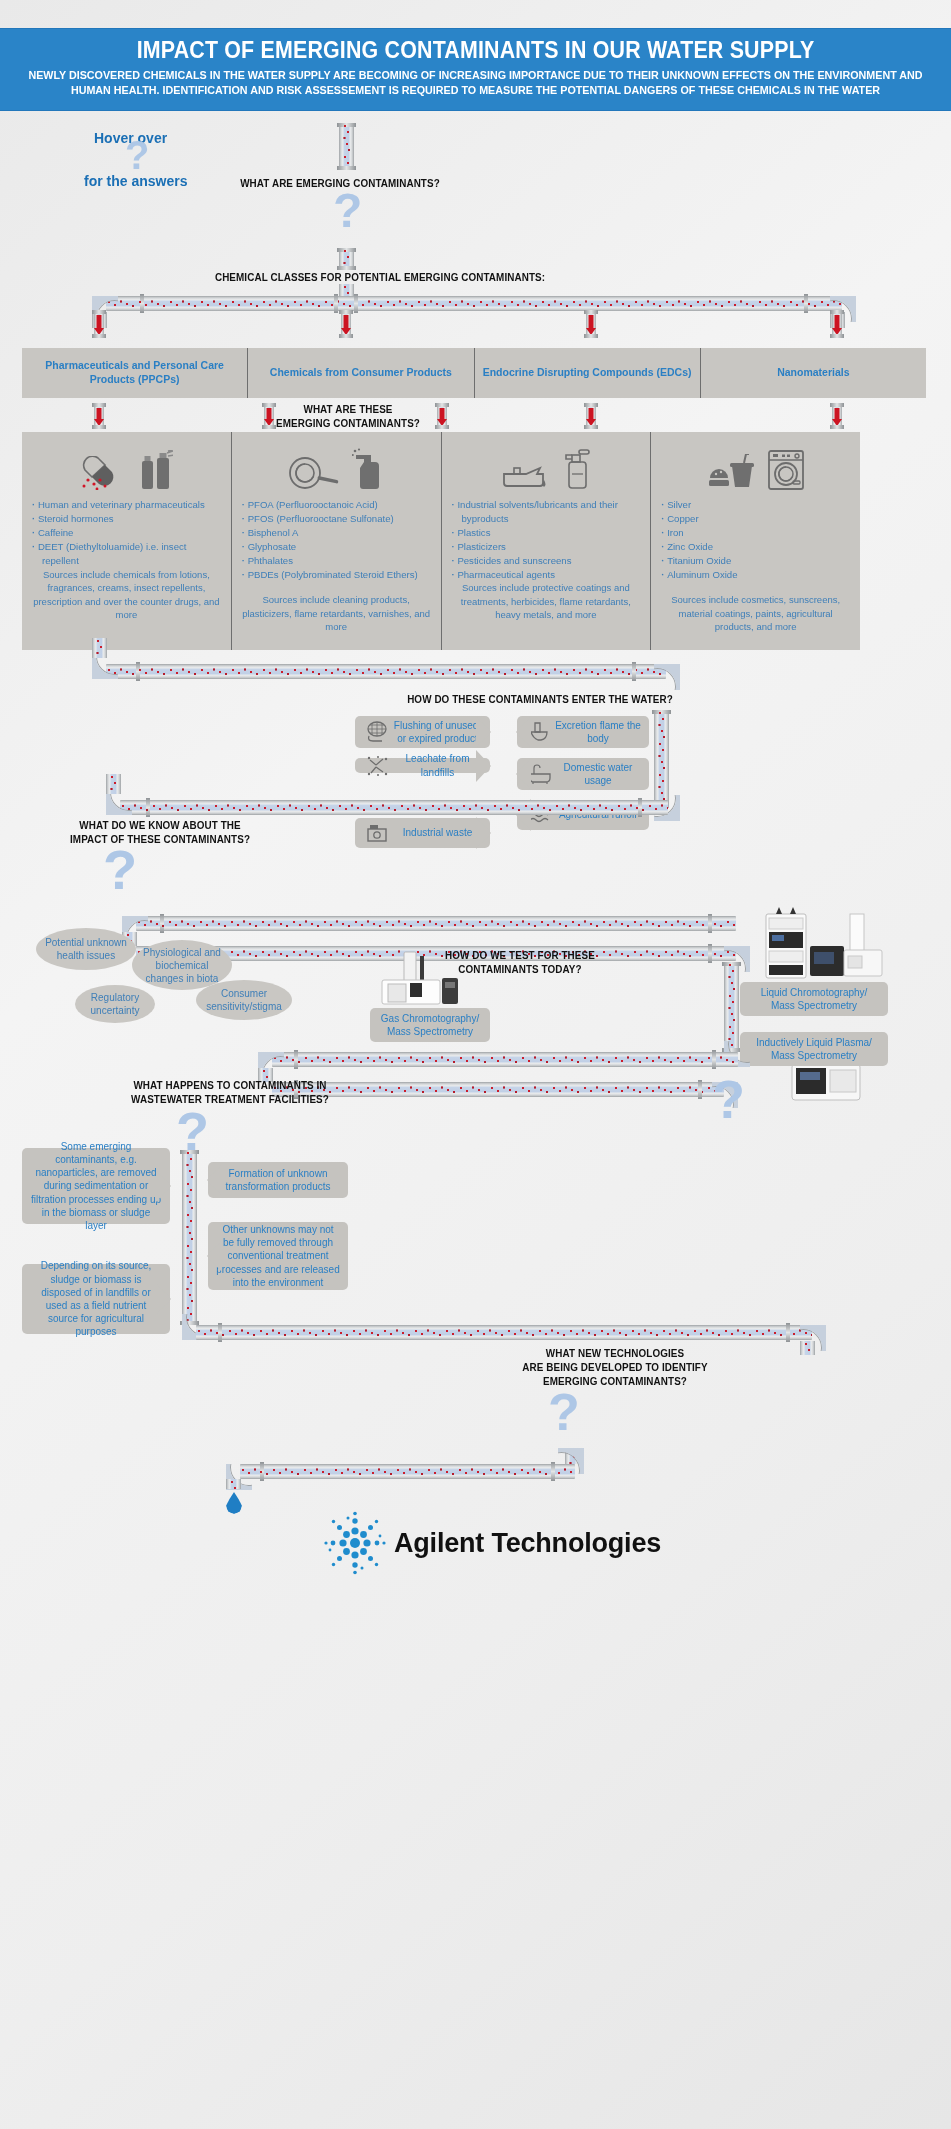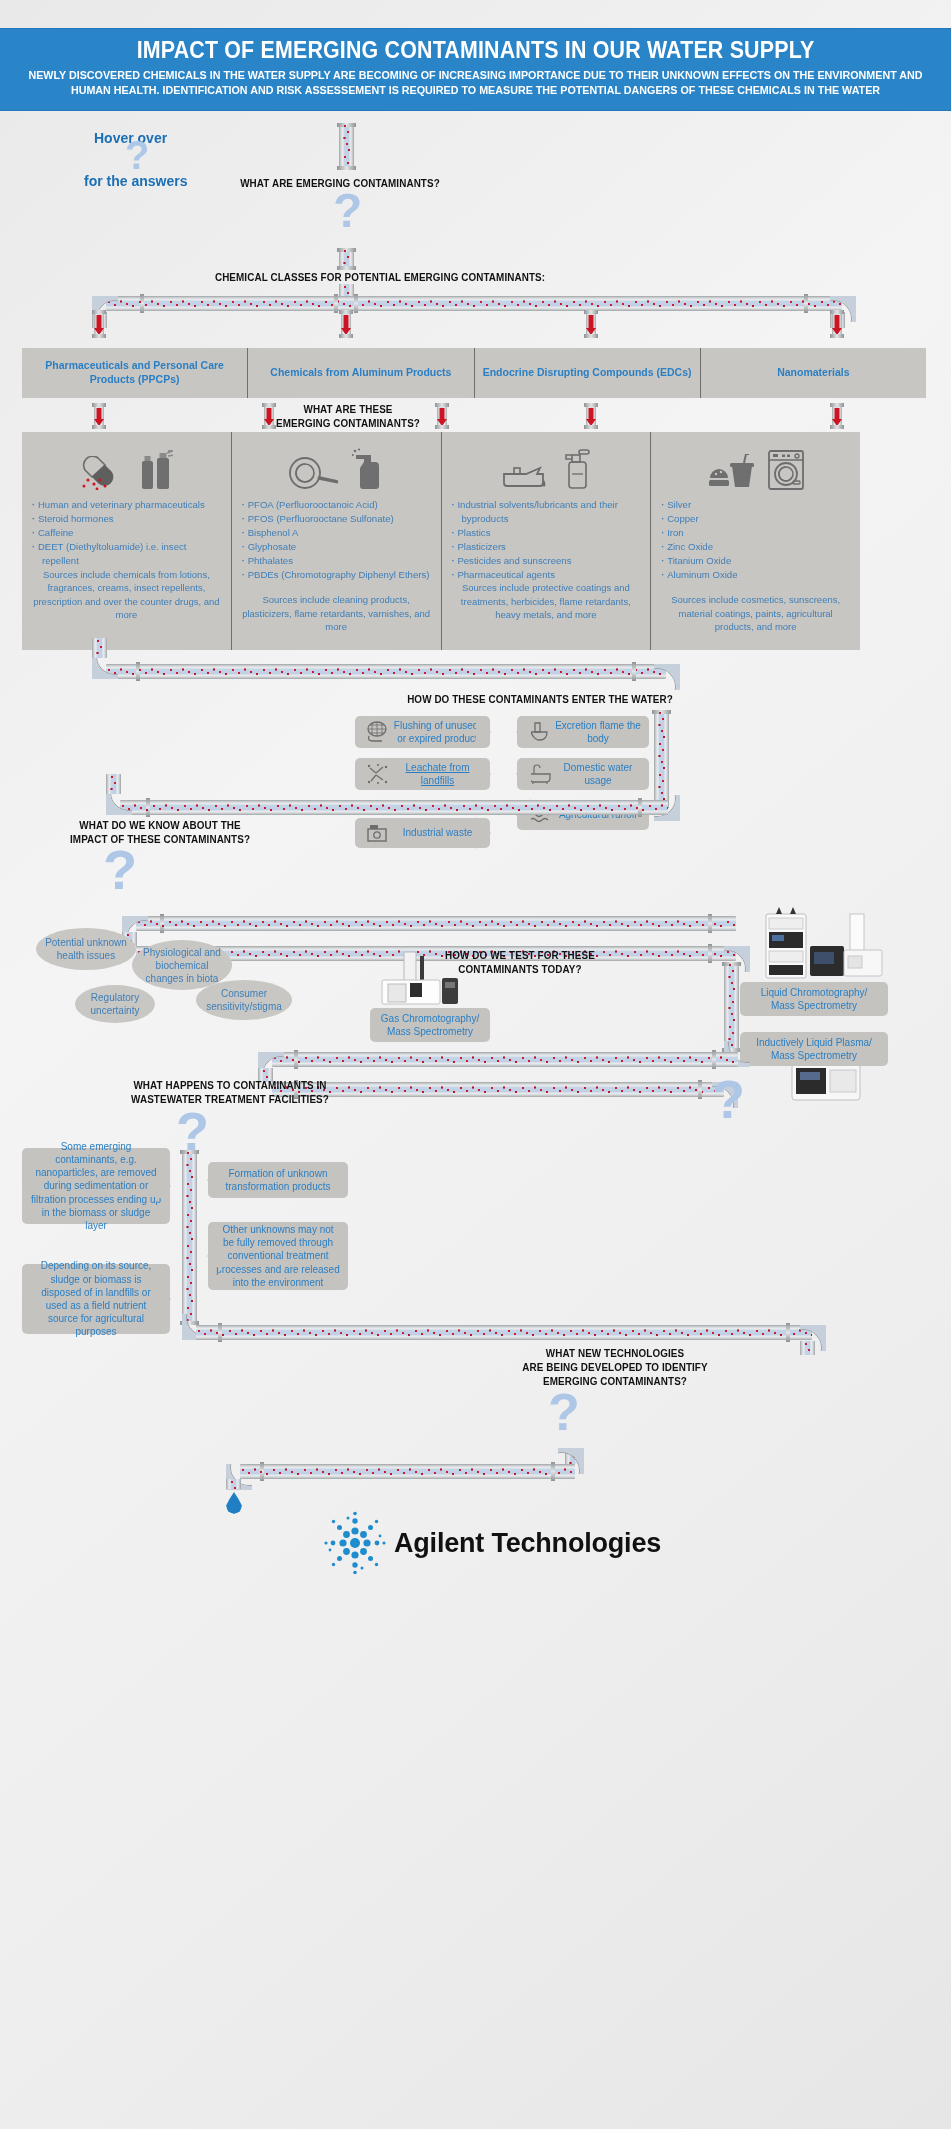--- a/index.html
+++ b/index.html
@@ -254,21 +254,21 @@
       <div class="arr" style="top:5px;bottom:10px"></div>
       <div class="arrhead"></div>
       <div class="cap" style="bottom:0"></div>
   </div>
 
   <div class="classband" style="left:22px; top:348px; width:904px; height:50px;">
     <div class="cell">
         <span>Pharmaceuticals and Personal Care Products (PPCPs)</span>
       </div>
     <div class="cell">
-        <span>Chemicals from Aluminum Products</span>
+        <span>Chemicals from Consumer Products</span>
       </div>
     <div class="cell">
         <span>Endocrine Disrupting Compounds (EDCs)</span>
       </div>
     <div class="cell">
         <span>Nanomaterials</span>
       </div>
   </div>
 
   <div class="abs qtitle" style="left:248px; top:402px; width:200px;">
@@ -358,21 +358,21 @@
             <circle cx="7" cy="1.5" r="1.1" fill="#6f6f6f"></circle>
           <circle cx="0.8" cy="7" r="1" fill="#6f6f6f"></circle>
         </svg>
       </div>
       <ul class="bullets">
         <li>PFOA (Perfluorooctanoic Acid)</li>
         <li>PFOS (Perfluorooctane Sulfonate)</li>
         <li>Bisphenol A</li>
         <li>Glyphosate</li>
         <li>Phthalates</li>
-        <li>PBDEs (Chromotography Diphenyl Ethers)</li>
+        <li>PBDEs (Polybrominated Steroid Ethers)</li>
       </ul>
       <div class="srcnote" style="margin-top:12px;">Sources include cleaning products, plasticizers, flame retardants, varnishes, and more</div>
     </div>
 
     <div class="col">
       <div class="icons">
         <svg width="50" height="30" viewBox="0 0 50 30">
           <path d="M4 14 h22 l14 -6 -3 6 h6 v9 a3 3 0 0 1 -3 3 h-33 a3 3 0 0 1 -3 -3 z" fill="none" stroke="#6d6d6d" stroke-width="1.8"></path>
           <rect x="14" y="8" width="6" height="6" fill="none" stroke="#6d6d6d" stroke-width="1.6"></rect>
           <path d="M44 20 q3 5 0 7 q-3 -2 0 -7z" fill="#6d6d6d"></path>
@@ -454,21 +454,21 @@
     <span class="co-ico">
       <svg width="24" height="22" viewBox="0 0 24 22">
           <ellipse cx="11" cy="8" rx="9" ry="7" fill="none" stroke="#6d6d6d" stroke-width="1.3"></ellipse>
           <path d="M2 8 h18 M4 4 h14 M4 12 h14 M11 1 v14 M6 2 v12 M16 2 v12" stroke="#6d6d6d" stroke-width=".8"></path>
           <path d="M3 15 q-2 5 4 5 h9" fill="none" stroke="#6d6d6d" stroke-width="1.3"></path>
         </svg>
     </span>
     <span class="ctext">Flushing of unused, or expired product</span>
     <span class="notch-r"></span>
   </div>
-  <div class="callout withicon" style="left:355px; top:758px; width:135px; height:32px;text-decoration:underline;">
+  <div class="callout withicon" style="left:355px; top:758px; width:135px; height:15px;">
     <span class="co-ico">
       <svg width="24" height="22" viewBox="0 0 24 22">
           <path d="M10 10 l-6 -5 M10 10 l7 -6 M10 12 l-5 6 M10 12 l7 5" stroke="#6d6d6d" stroke-width="1.2" fill="none" marker-end=""></path>
           <circle cx="3" cy="3" r="1.2" fill="#6d6d6d"></circle>
           <circle cx="20" cy="4" r="1.2" fill="#6d6d6d"></circle>
           <circle cx="3" cy="19" r="1.2" fill="#6d6d6d"></circle>
           <circle cx="20" cy="19" r="1.2" fill="#6d6d6d"></circle>
           <circle cx="12" cy="2" r="1" fill="#6d6d6d"></circle>
           <circle cx="12" cy="20" r="1" fill="#6d6d6d"></circle>
         </svg>

